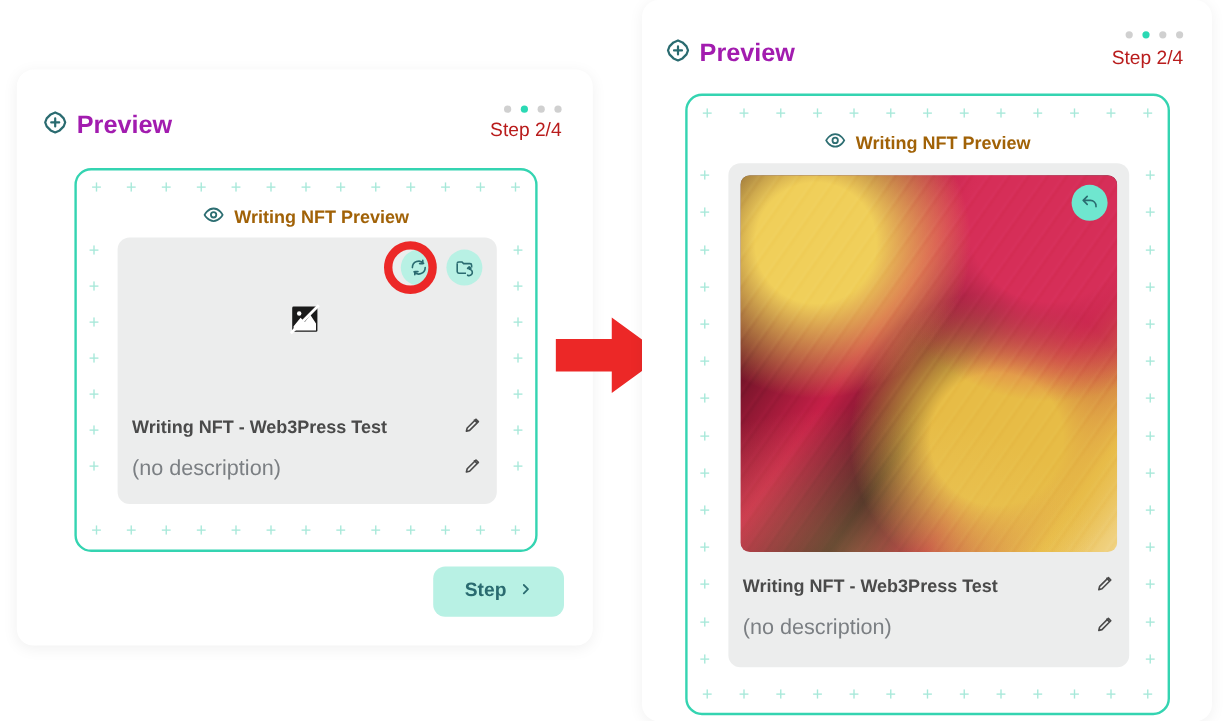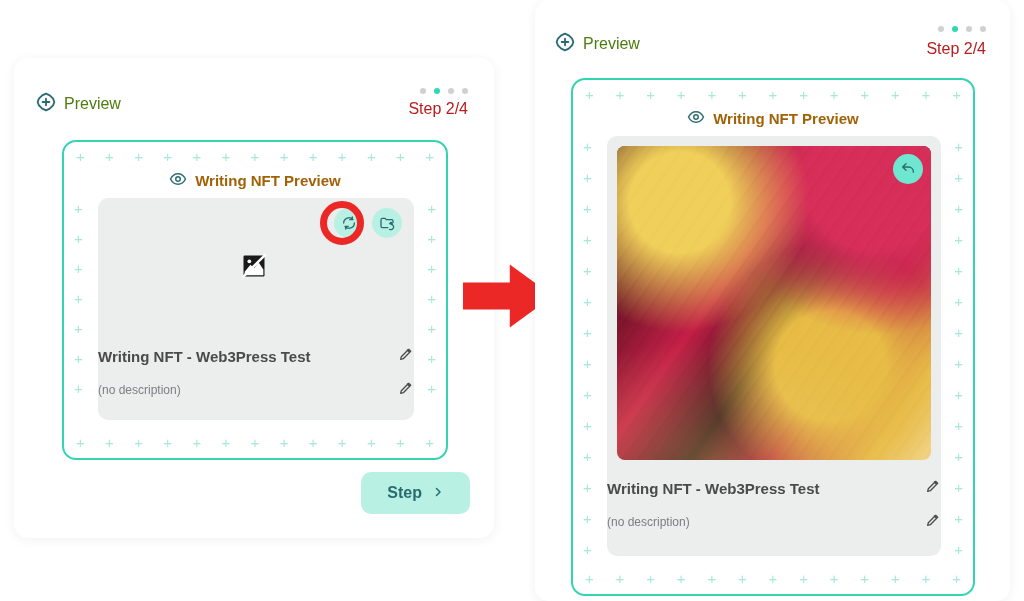--- a/index.html
+++ b/index.html
@@ -3,36 +3,36 @@
 <meta charset="utf-8">
 <style>
   html,body{margin:0;padding:0;width:1024px;height:601px;background:#fff;font-family:-apple-system,BlinkMacSystemFont,'Segoe UI',Arial,sans-serif;color:#4a5568;overflow:hidden}
   .stage{position:relative;width:1024px;height:601px}
   .card{position:absolute;background:#fff;border-radius:14px;box-shadow:0 2px 12px rgba(0,0,0,0.06)}
   .card-left{left:14px;top:58px;width:480px;height:480px}
   .card-right{left:535px;top:0;width:475px;height:601px}
 
   .hdr{display:flex;align-items:center;gap:8px;position:absolute}
   .hdr svg{width:20px;height:20px}
-  .hdr-title{color:#4d7c0f;font-weight:400;font-size:16px}
+  .hdr-title{color:#a21caf;font-weight:700;font-size:21px}
 
   .stepdots{position:absolute;display:flex;gap:8px}
   .stepdots .d{width:6px;height:6px;border-radius:50%;background:#d0d0d0}
   .stepdots .d.on{background:#2bd9b4}
   .steplabel{position:absolute;color:#b91c1c;font-size:16px}
 
   .inner{position:absolute;border:2px solid #34d4b1;border-radius:14px;box-sizing:border-box}
   .plusrow{display:flex;justify-content:space-between;padding:0 12px}
   .plus{color:#a7e8d9;font-size:15px;line-height:18px;user-select:none}
   .inner-title{display:flex;align-items:center;justify-content:center;gap:8px;color:#a16207;font-weight:600;font-size:15px}
 
   .preview-box{position:relative;background:#eceded;border-radius:10px;box-sizing:border-box}
   .title-line{color:#4a4a4a;font-weight:600;font-size:15px}
-  .desc-line{color:#7b7f83;font-size:12px}
-  .row{display:flex;align-items:center;justify-content:space-between;padding:0 0;height:36px}
+  .desc-line{color:#7b7f83;font-size:18px}
+  .row{display:flex;align-items:center;justify-content:space-between;padding:0 12px;height:36px}
 
   .iconbtn{width:30px;height:30px;border-radius:50%;background:#b8f1e4;display:flex;align-items:center;justify-content:center;cursor:pointer}
   .iconbtn svg{width:16px;height:16px;stroke:#2a6b70;stroke-width:2;fill:none}
   .circle-ring{position:absolute;border:7px solid #ec2827;border-radius:50%;box-sizing:border-box;pointer-events:none}
   .pencil svg{width:16px;height:16px;stroke:#4a4a4a;stroke-width:2;fill:none}
   .broken-img svg{width:28px;height:28px}
 
   .nextbtn{position:absolute;background:#b8f1e4;color:#2a6b70;font-weight:600;font-size:16px;border:none;border-radius:10px;padding:12px 26px;cursor:pointer;display:flex;align-items:center;gap:10px}
 
   .arrow-red{position:absolute;left:463px;top:260px;width:90px;height:80px}

